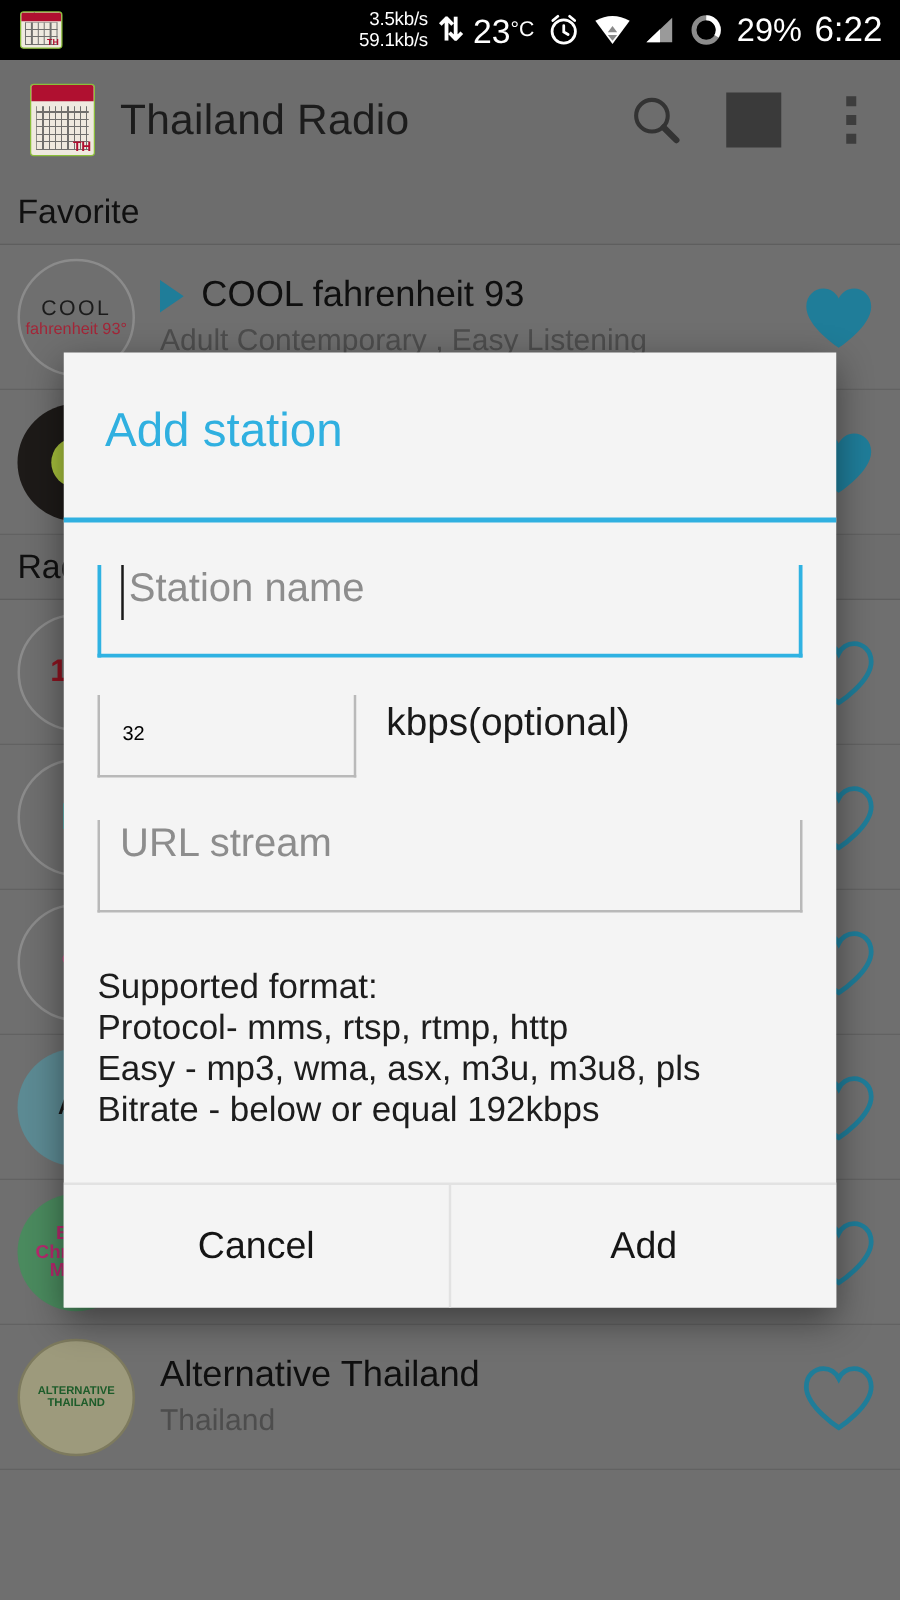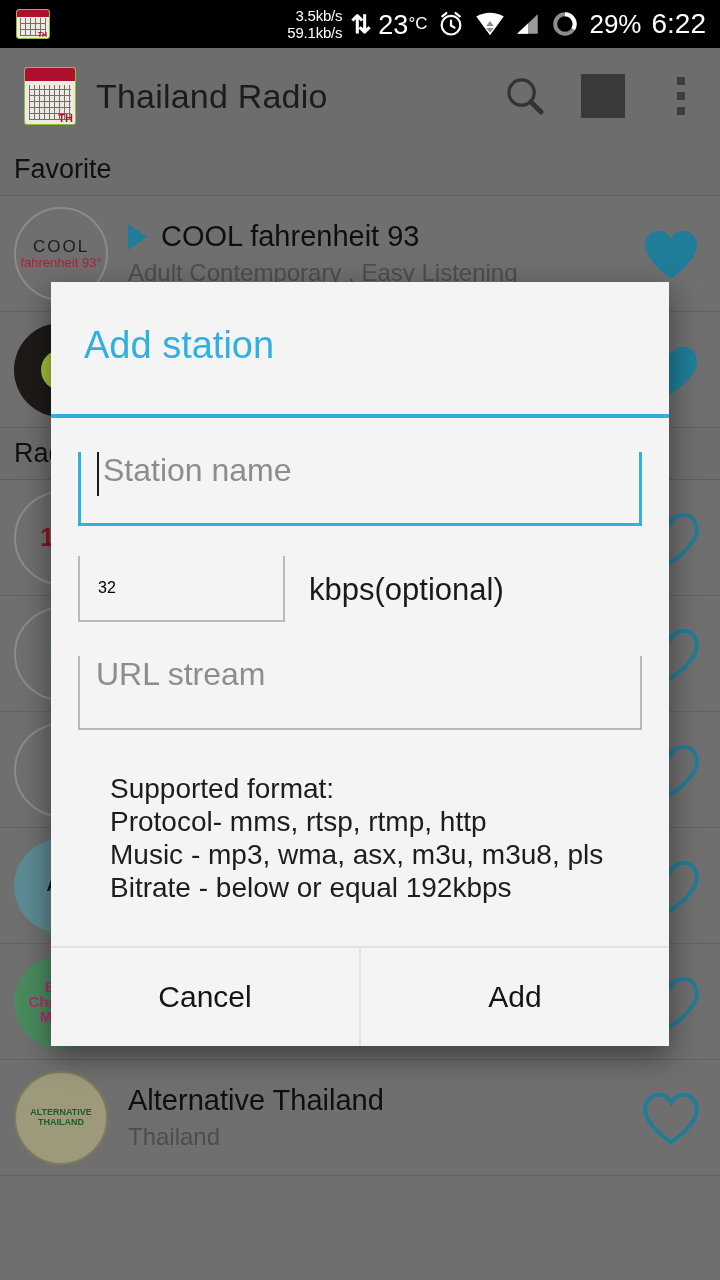--- a/index.html
+++ b/index.html
@@ -282,29 +282,28 @@
     border-left: 2px solid #b9b9b9;
     border-right: 2px solid #b9b9b9;
     display: flex;
     align-items: center;
     padding-left: 18px;
   }
   .bitrate-label {
     font-size: 31px;
     color: #1a1a1a;
     margin-left: 24px;
-    margin-bottom: 14px;
+    margin-bottom: 26px;
   }
 
   .supported {
     margin-top: 42px;
     font-size: 28px;
     color: #1d1d1d;
     line-height: 33px;
-    margin-left: 32px;
   }
 
   .dlg-actions {
     height: 100px;
     border-top: 2px solid #e2e2e2;
     display: flex;
   }
   .dlg-btn {
     flex: 1;
     display: flex;
@@ -526,21 +525,21 @@
         <div class="bitrate-label">kbps(optional)</div>
       </div>
 
       <div class="field">
         <div class="ph">URL stream</div>
       </div>
 
       <div class="supported">
         <div>Supported format:</div>
         <div>Protocol- mms, rtsp, rtmp, http</div>
-        <div>Music - mp3, wma, asx, m3u, m3u8, pls</div>
+        <div>Easy - mp3, wma, asx, m3u, m3u8, pls</div>
         <div>Bitrate - below or equal 192kbps</div>
       </div>
     </div>
 
     <div class="dlg-actions">
       <div class="dlg-btn">Cancel</div>
       <div class="dlg-btn right">Add</div>
     </div>
 
   </div>

